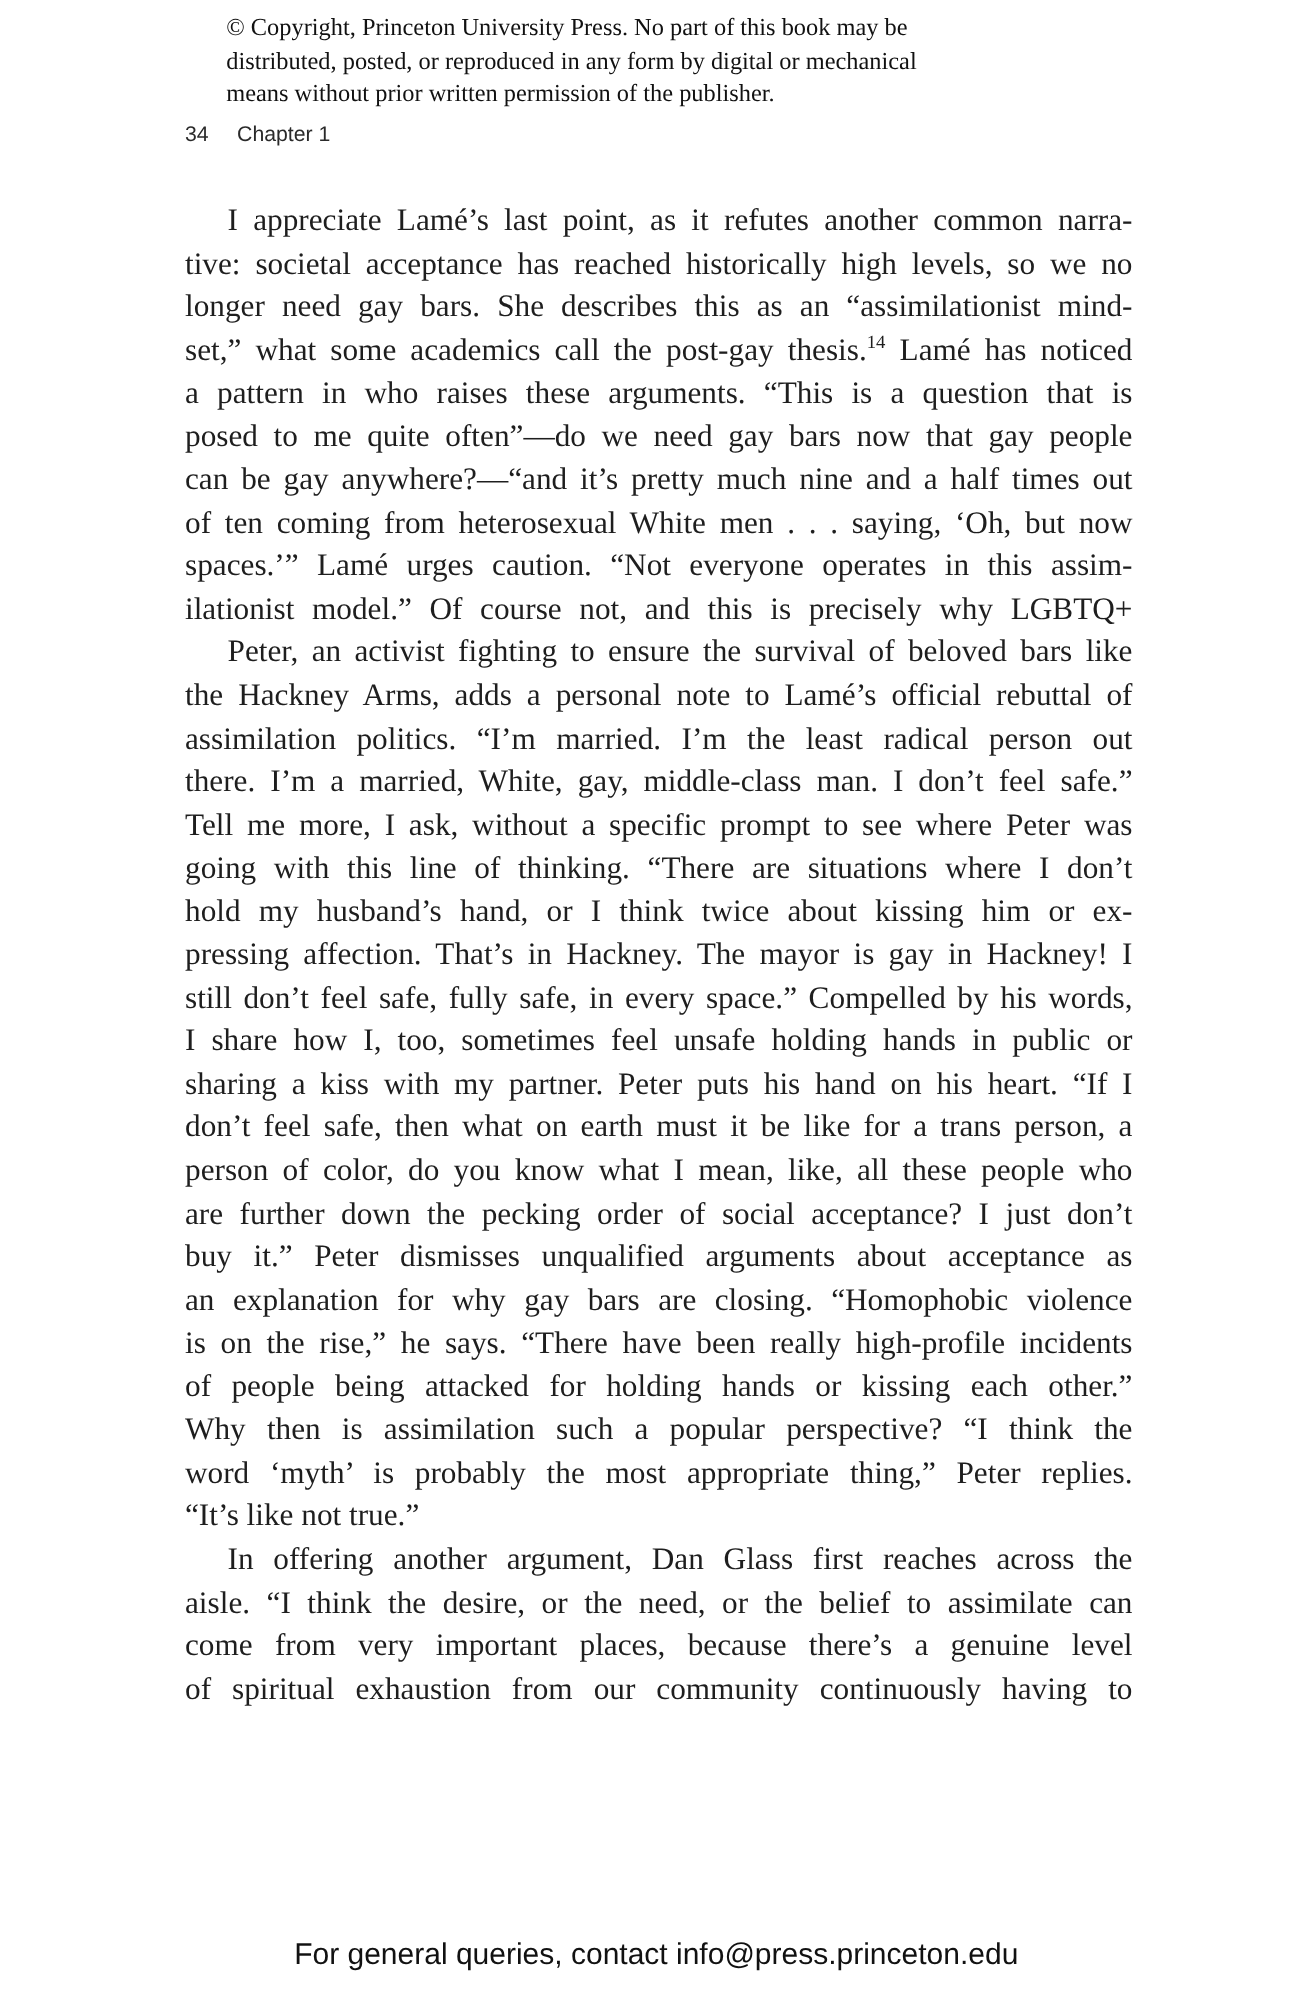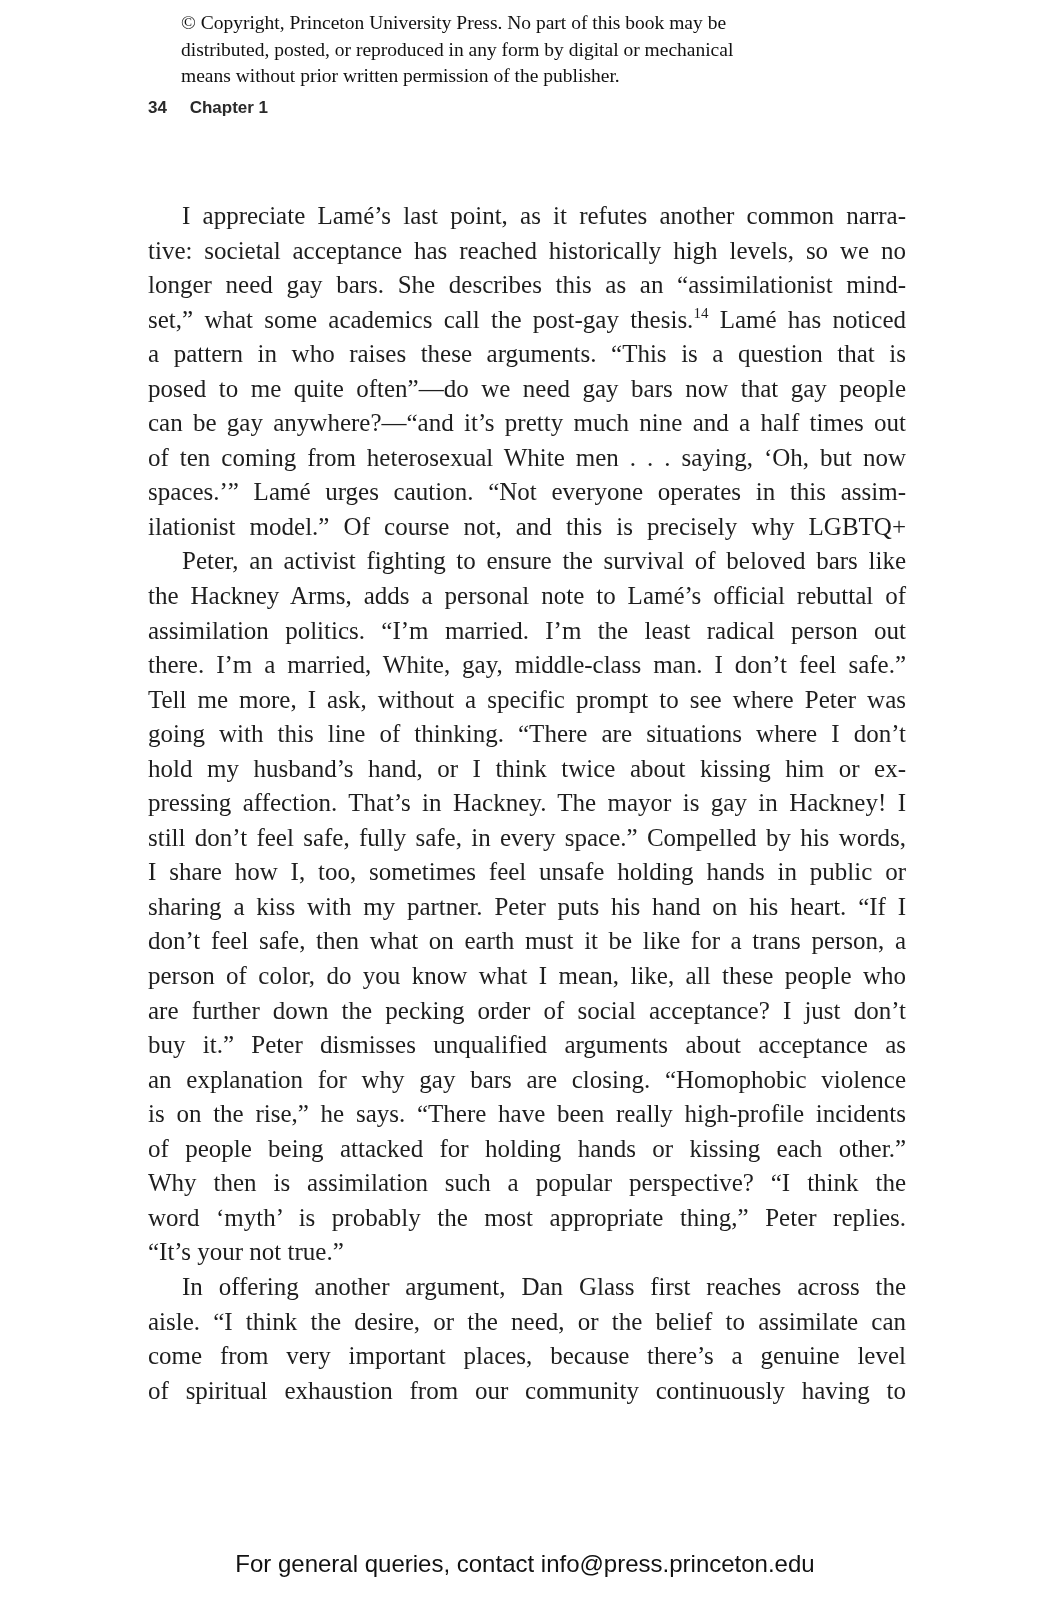--- a/index.html
+++ b/index.html
@@ -27,37 +27,36 @@
     }
     .copyright .cline {
       display: block;
       white-space: nowrap;
     }
     .running-head {
       position: absolute;
       left: 148px;
       top: 98px;
       font-family: "Liberation Sans", sans-serif;
-      font-weight: bold;
+      font-weight: normal;
       font-size: 17px;
       color: #2a2a2a;
       white-space: nowrap;
     }
     .running-head .page-num {
       margin-right: 18px;
     }
     .body-text {
       position: absolute;
       left: 148px;
       top: 160px;
       width: 758px;
       font-family: "Liberation Serif", serif;
       font-size: 25px;
       color: #1e1e1e;
-      margin-top: 39px;
     }
     .line {
       display: block;
       height: 34.55px;
       line-height: 34.55px;
       white-space: nowrap;
       text-align: justify;
       text-align-last: justify;
       width: 758px;
     }
@@ -128,21 +127,21 @@
     <span class="line">sharing a kiss with my partner. Peter puts his hand on his heart. “If I</span>
     <span class="line">don’t feel safe, then what on earth must it be like for a trans person, a</span>
     <span class="line">person of color, do you know what I mean, like, all these people who</span>
     <span class="line">are further down the pecking order of social acceptance? I just don’t</span>
     <span class="line">buy it.” Peter dismisses unqualified arguments about acceptance as</span>
     <span class="line">an explanation for why gay bars are closing. “Homophobic violence</span>
     <span class="line">is on the rise,” he says. “There have been really high-profile incidents</span>
     <span class="line">of people being attacked for holding hands or kissing each other.”</span>
     <span class="line">Why then is assimilation such a popular perspective? “I think the</span>
     <span class="line">word ‘myth’ is probably the most appropriate thing,” Peter replies.</span>
-    <span class="line last">“It’s your not true.”</span>
+    <span class="line last">“It’s like not true.”</span>
   </div>
 
   <div>
     <span class="line indent">In offering another argument, Dan Glass first reaches across the</span>
     <span class="line">aisle. “I think the desire, or the need, or the belief to assimilate can</span>
     <span class="line">come from very important places, because there’s a genuine level</span>
     <span class="line">of spiritual exhaustion from our community continuously having to</span>
   </div>
 </div>
 

